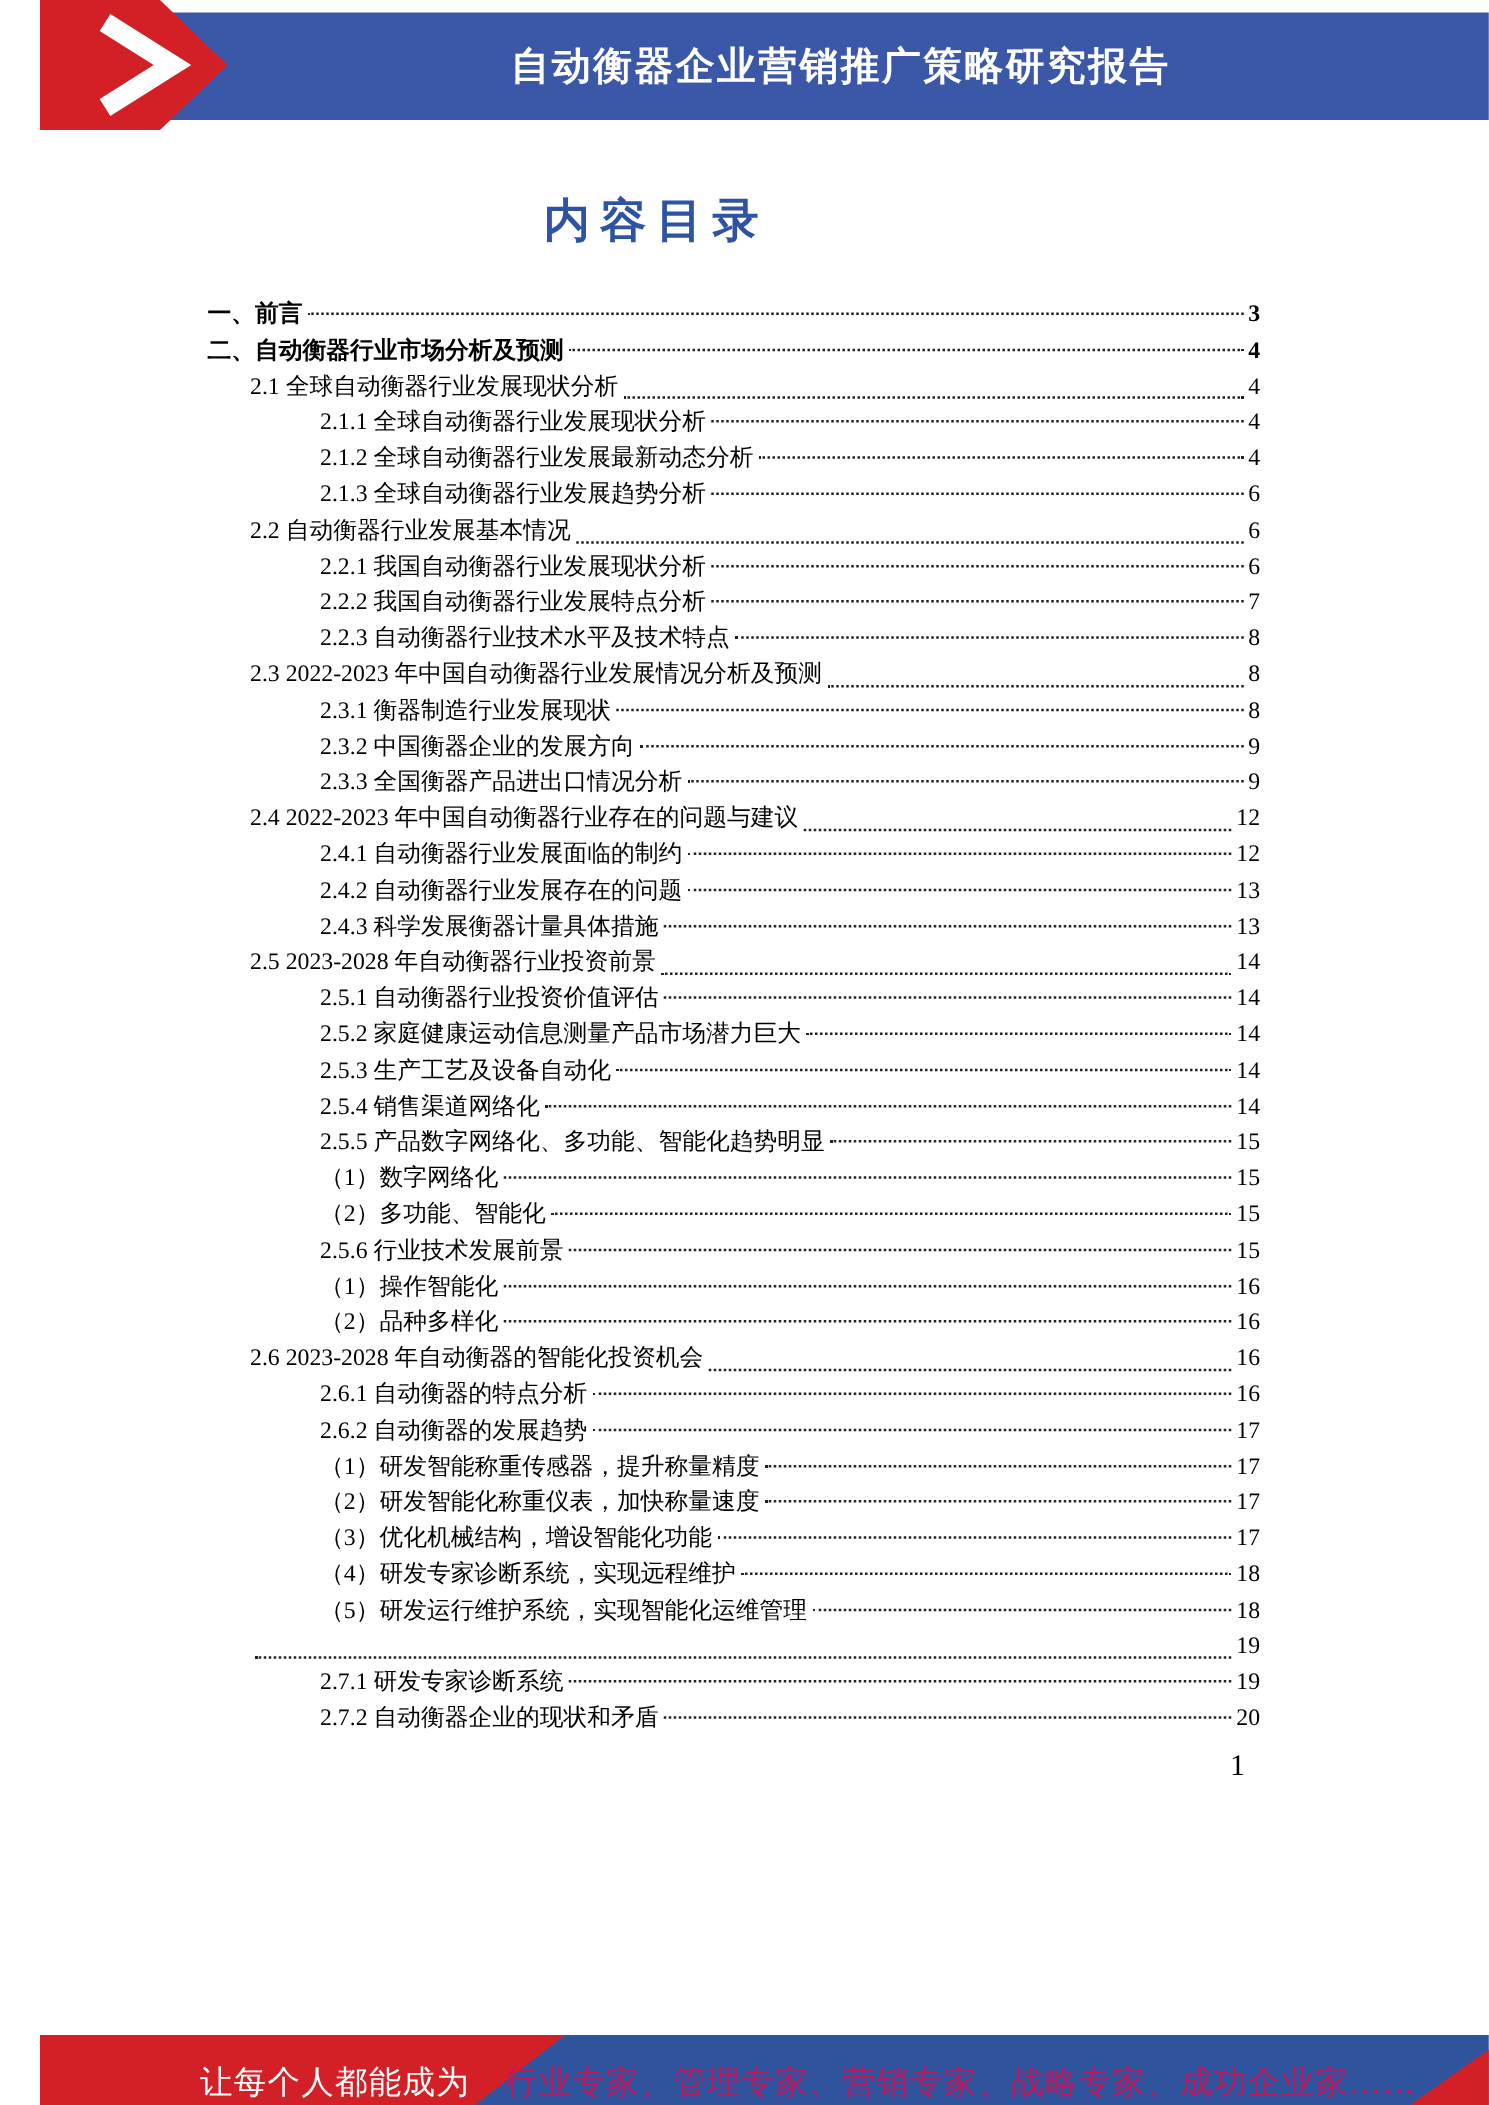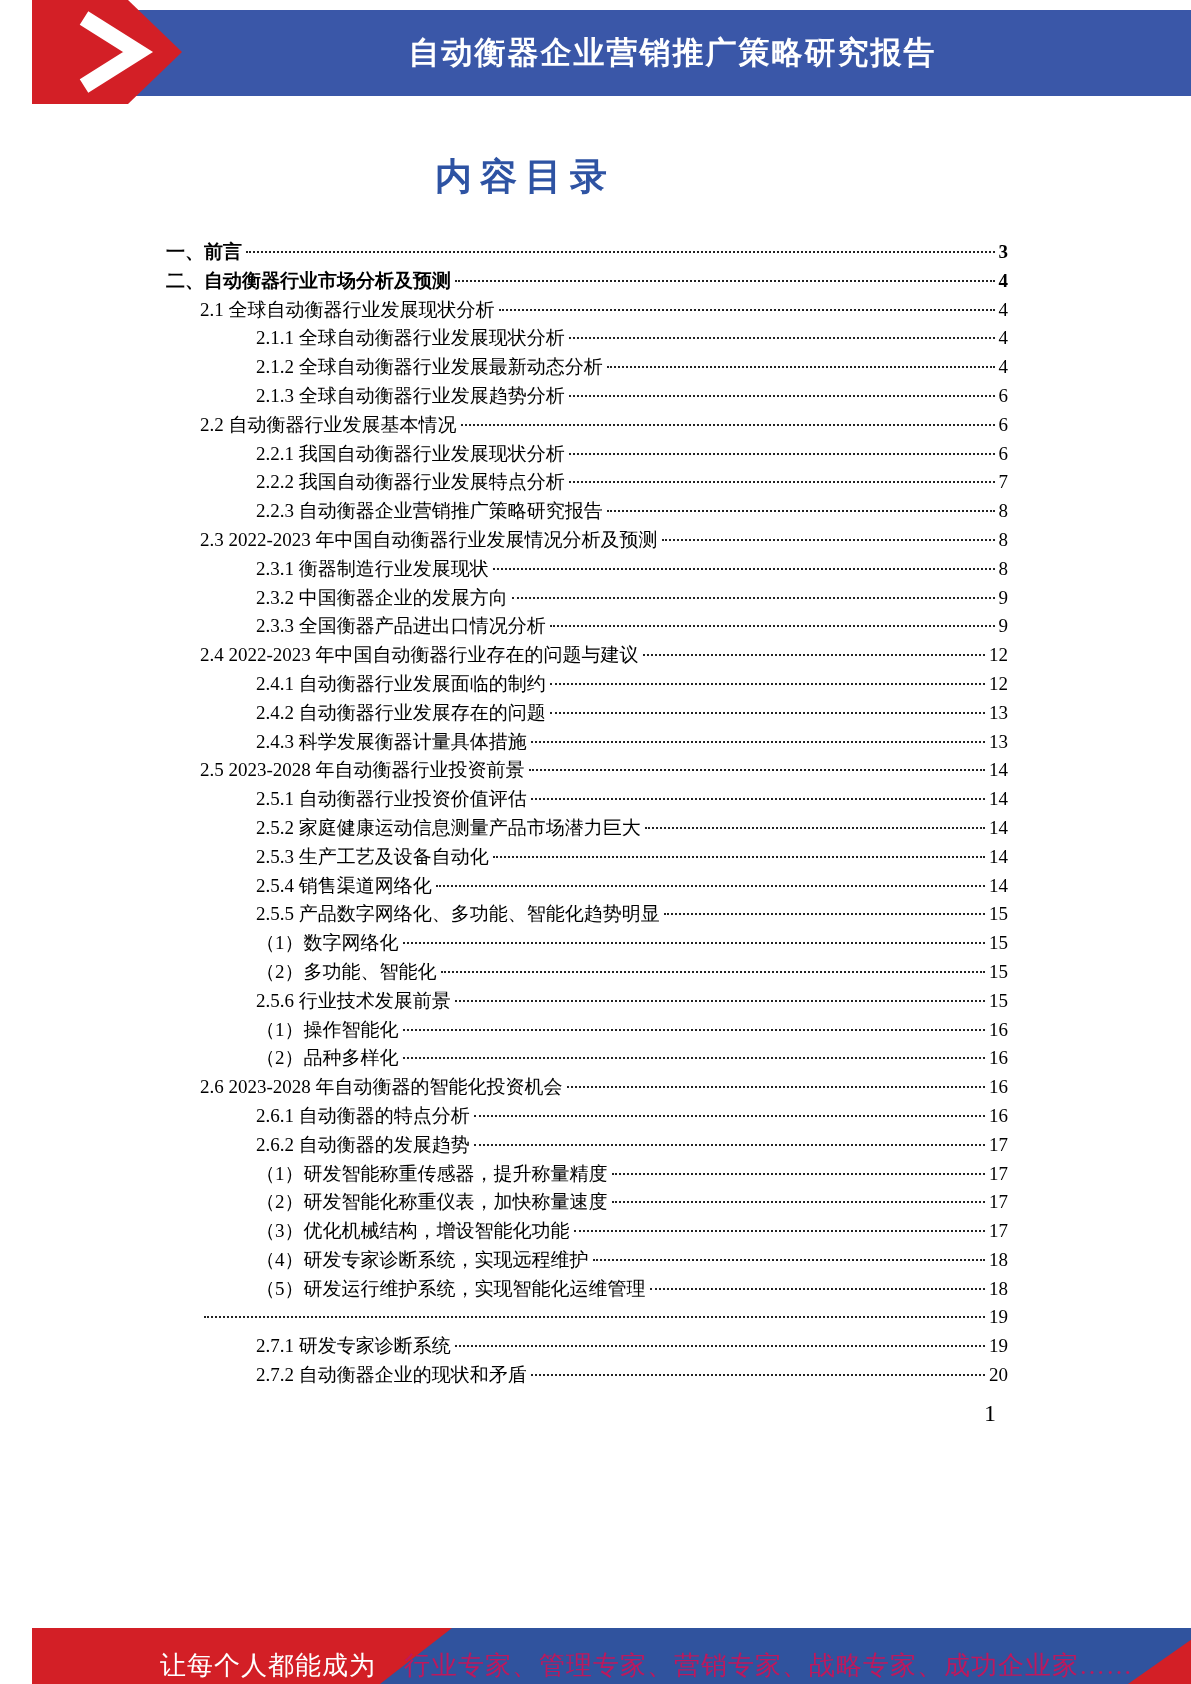--- a/index.html
+++ b/index.html
@@ -36,21 +36,21 @@
   }
   .toc-list {
     position:absolute; top:238px; left:134px; width:842px;
   }
   .toc-row {
     display:flex; align-items:baseline;
     font-size:19px; height:28.8px; line-height:28.8px;
     color:#000000; white-space:nowrap;
   }
   .toc-row.bold { font-weight:bold; }
-  .toc-row.lv2 { padding-left:34px; }
+  .toc-row.lv2 { padding-left:34px;align-items:flex-end; }
   .toc-row.lv3 { padding-left:90px; }
   .toc-row .label { white-space:nowrap; }
   .toc-row .dots {
     flex:1; margin:0 4px;
     border-bottom:2px dotted #222;
     transform:translateY(-5px);
     min-width:10px;
   }
   .toc-row .pg { white-space:nowrap; }
 
@@ -137,21 +137,21 @@
         <span class="label">2.2.1 我国自动衡器行业发展现状分析</span>
         <span class="dots"></span>
         <span class="pg">6</span>
       </div>
       <div class="toc-row lv3">
         <span class="label">2.2.2 我国自动衡器行业发展特点分析</span>
         <span class="dots"></span>
         <span class="pg">7</span>
       </div>
       <div class="toc-row lv3">
-        <span class="label">2.2.3 自动衡器企业营销推广策略研究报告</span>
+        <span class="label">2.2.3 自动衡器行业技术水平及技术特点</span>
         <span class="dots"></span>
         <span class="pg">8</span>
       </div>
       <div class="toc-row lv2">
         <span class="label">2.3 2022-2023 年中国自动衡器行业发展情况分析及预测</span>
         <span class="dots"></span>
         <span class="pg">8</span>
       </div>
       <div class="toc-row lv3">
         <span class="label">2.3.1 衡器制造行业发展现状</span>

